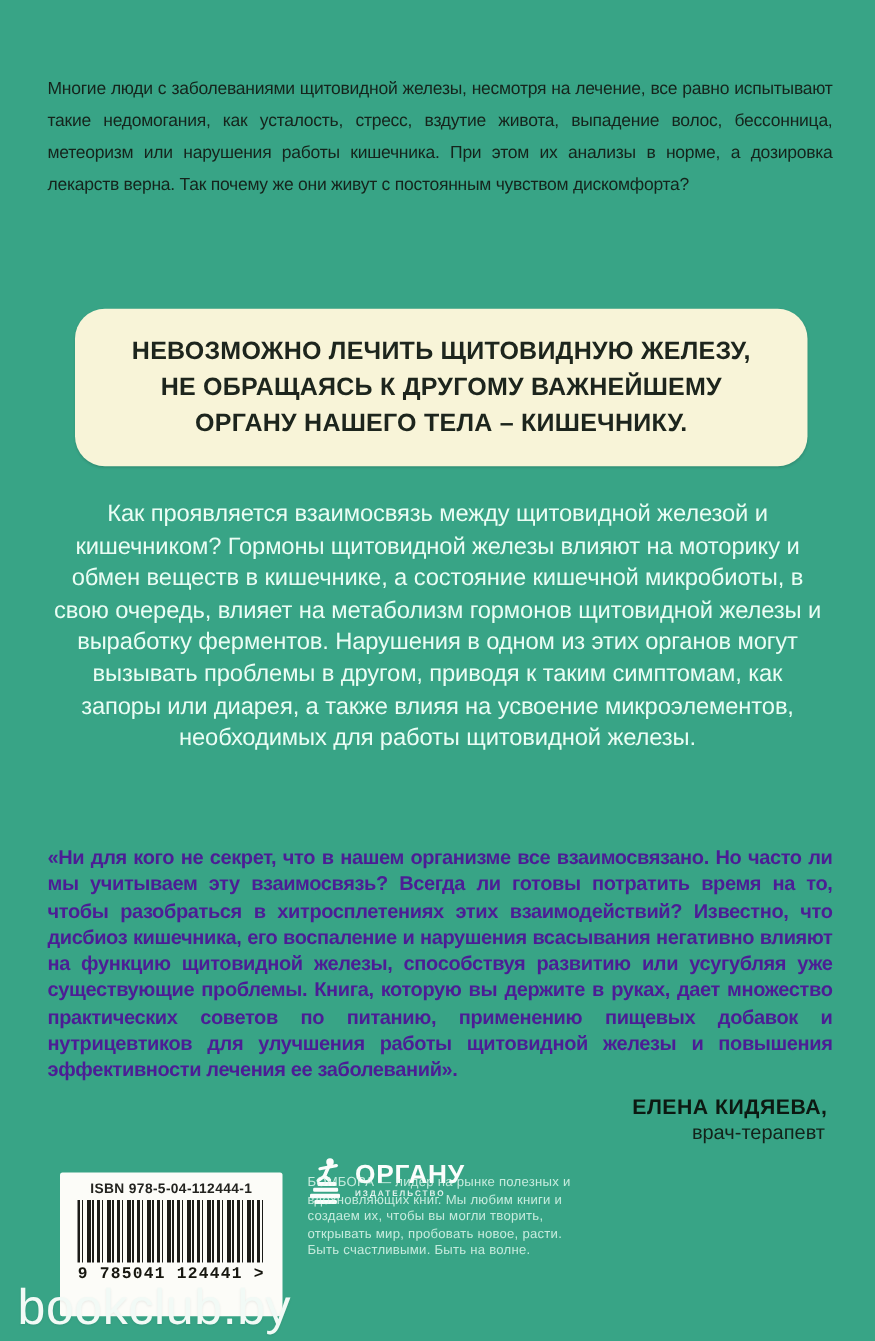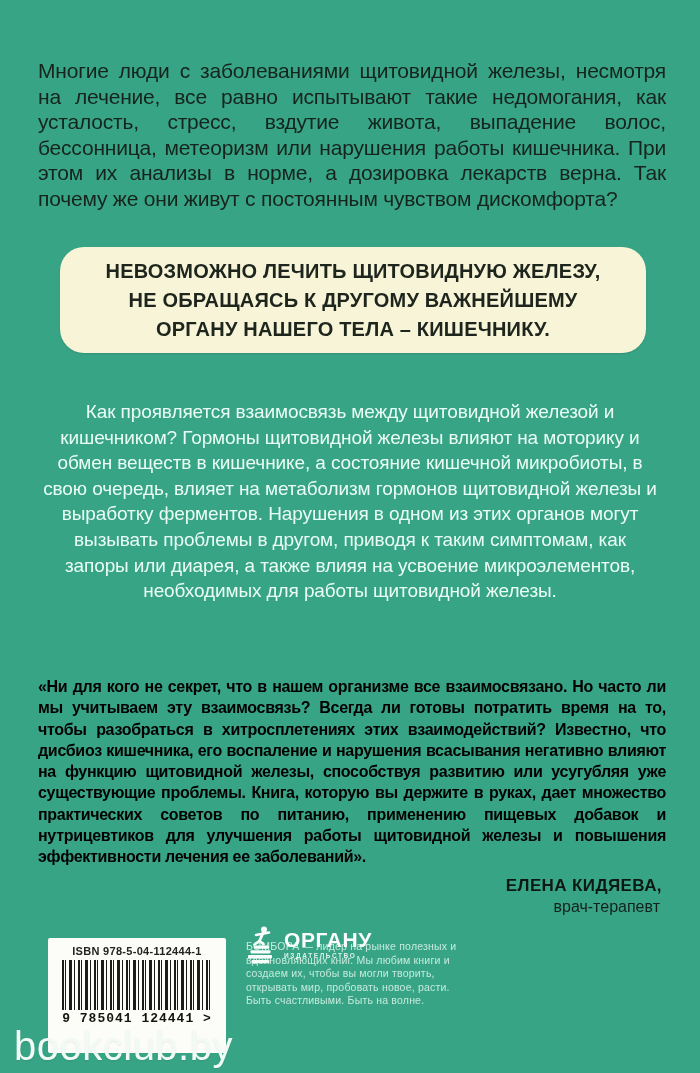--- a/index.html
+++ b/index.html
@@ -11,30 +11,30 @@
     width: 700px;
     height: 1073px;
     background: #38a486;
     overflow: hidden;
   }
 
   .intro-par {
     position: absolute;
     left: 38px; top: 58px; width: 628px;
     color: #15241c;
-    font-size: 21px;
+    font-size: 14px;
     line-height: 25.6px;
     font-weight: 500;
     text-align: justify;
     letter-spacing: -0.2px;
   }
 
   .highlight-box {
     position: absolute;
-    left: 60px; top: 247px; width: 586px; height: 106px;
+    left: 60px; top: 247px; width: 586px; height: 126px;
     background: #f8f4d8;
     border-radius: 24px;
     display: flex; align-items: center; justify-content: center;
     padding: 0 34px;
     box-shadow: 0 1px 2px rgba(0,0,0,0.12);
   }
   .highlight-box .box-text {
     color: #1d251d;
     font-size: 20px;
     line-height: 29px;
@@ -50,21 +50,21 @@
     font-size: 19px;
     line-height: 25.6px;
     font-weight: 500;
     text-align: center;
     letter-spacing: -0.1px;
   }
 
   .quote-par {
     position: absolute;
     left: 38px; top: 676px; width: 628px;
-    color: #000000;
+    color: #4c1d95;
     font-size: 16px;
     line-height: 21.3px;
     font-weight: bold;
     text-align: justify;
     letter-spacing: -0.3px;
   }
 
   .author-name {
     position: absolute;
     right: 38px; top: 876px;

